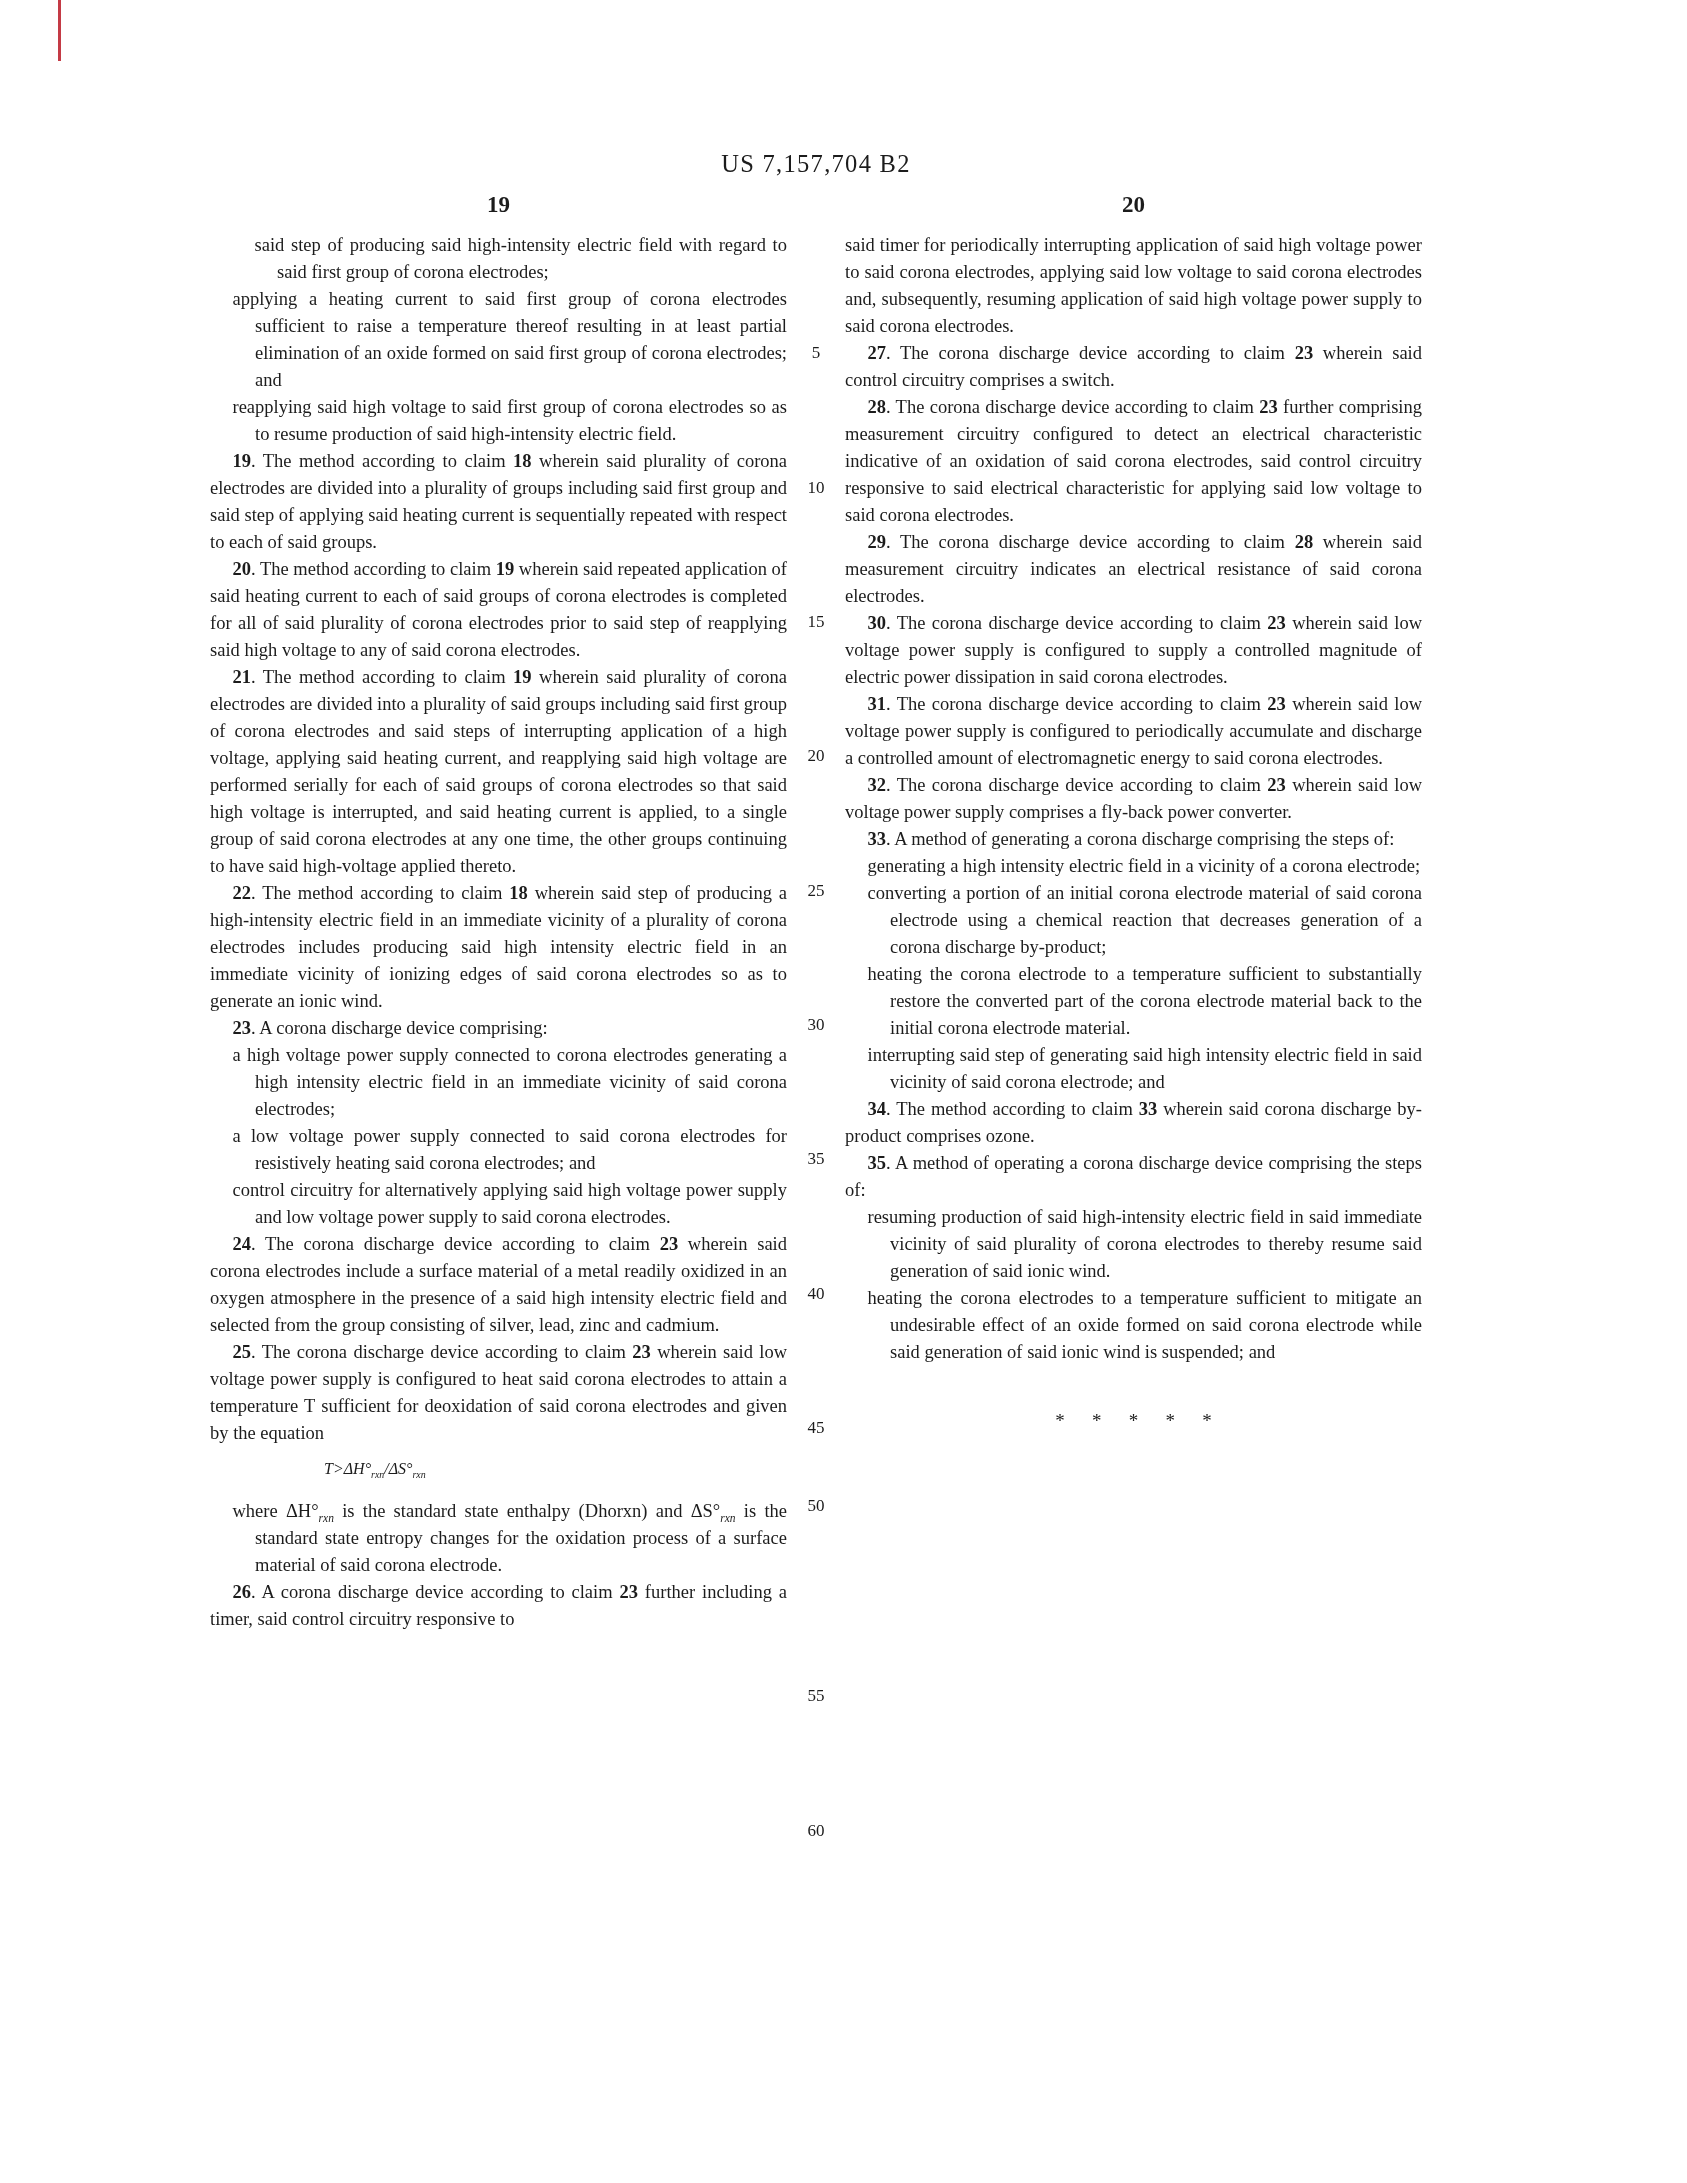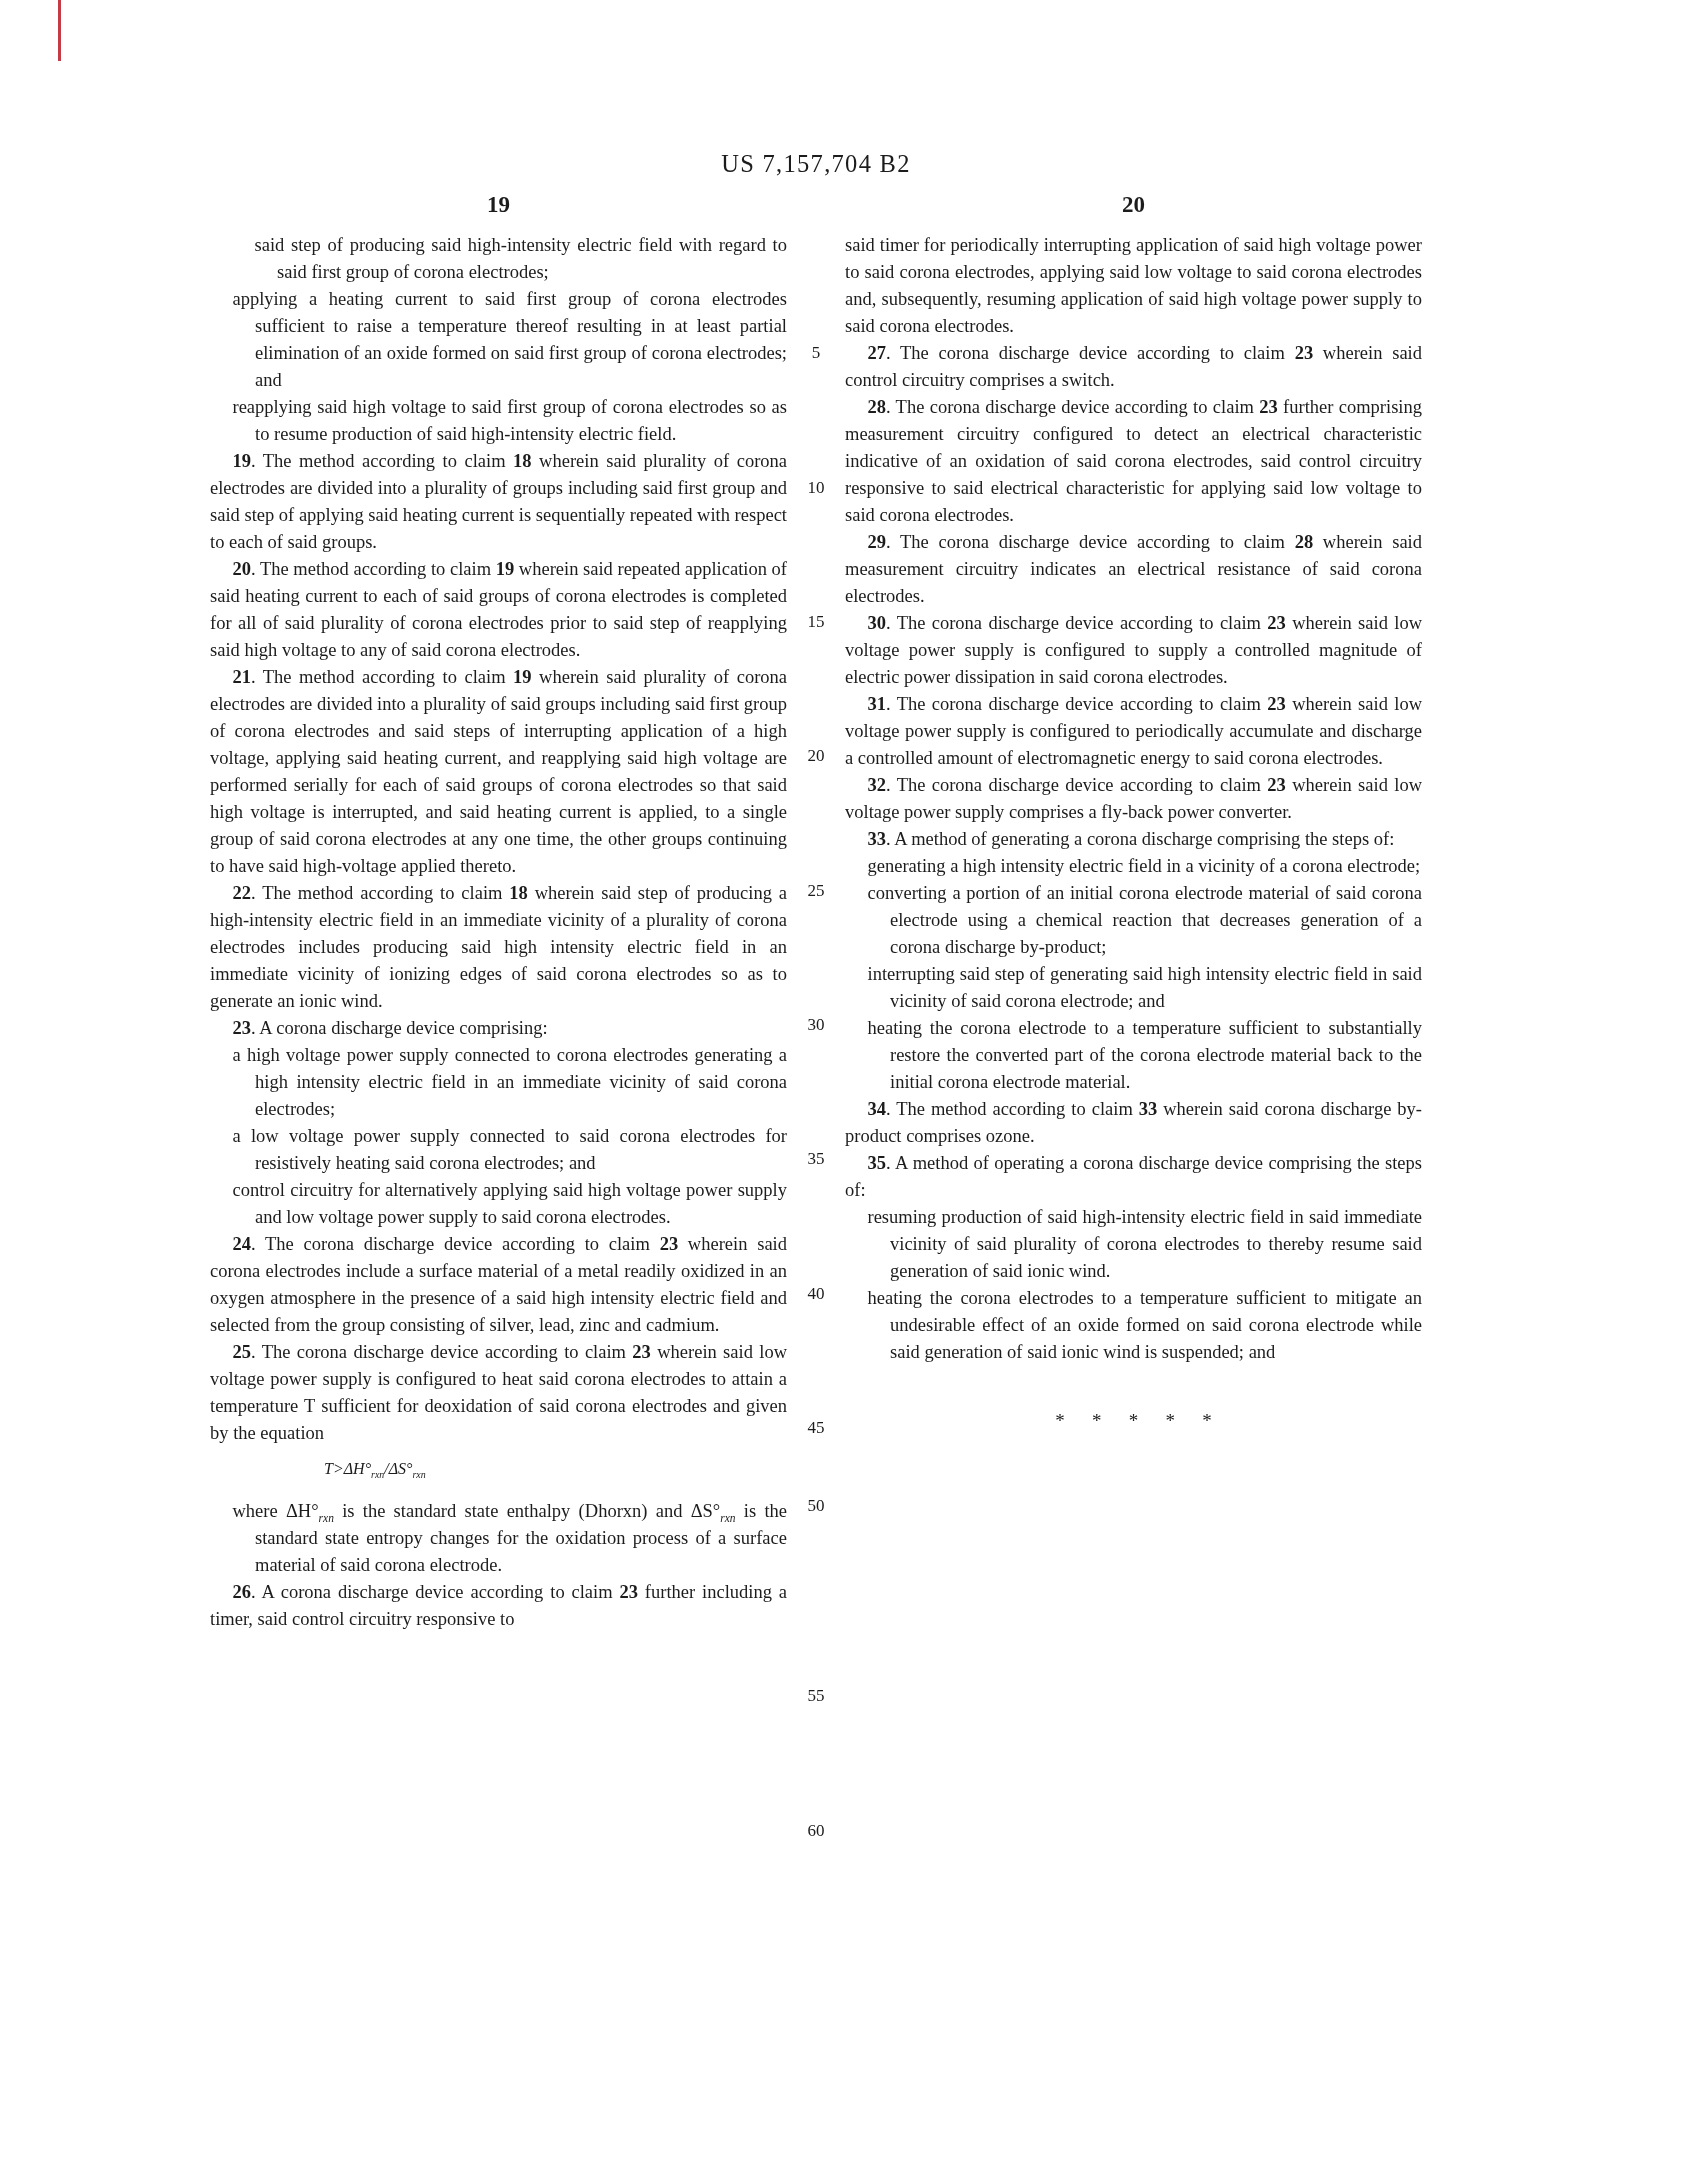--- a/index.html
+++ b/index.html
@@ -148,22 +148,22 @@
         <p class="para" style="padding-left: 0px; text-indent: 0px;">said timer for periodically interrupting application of said high voltage power to said corona electrodes, applying said low voltage to said corona electrodes and, subsequently, resuming application of said high voltage power supply to said corona electrodes.</p>
         <p class="para" style="padding-left: 0px; text-indent: 22.5px;"><b>27</b>. The corona discharge device according to claim <b>23</b> wherein said control circuitry comprises a switch.</p>
         <p class="para" style="padding-left: 0px; text-indent: 22.5px;"><b>28</b>. The corona discharge device according to claim <b>23</b> further comprising measurement circuitry configured to detect an electrical characteristic indicative of an oxidation of said corona electrodes, said control circuitry responsive to said electrical characteristic for applying said low voltage to said corona electrodes.</p>
         <p class="para" style="padding-left: 0px; text-indent: 22.5px;"><b>29</b>. The corona discharge device according to claim <b>28</b> wherein said measurement circuitry indicates an electrical resistance of said corona electrodes.</p>
         <p class="para" style="padding-left: 0px; text-indent: 22.5px;"><b>30</b>. The corona discharge device according to claim <b>23</b> wherein said low voltage power supply is configured to supply a controlled magnitude of electric power dissipation in said corona electrodes.</p>
         <p class="para" style="padding-left: 0px; text-indent: 22.5px;"><b>31</b>. The corona discharge device according to claim <b>23</b> wherein said low voltage power supply is configured to periodically accumulate and discharge a controlled amount of electromagnetic energy to said corona electrodes.</p>
         <p class="para" style="padding-left: 0px; text-indent: 22.5px;"><b>32</b>. The corona discharge device according to claim <b>23</b> wherein said low voltage power supply comprises a fly-back power converter.</p>
         <p class="para" style="padding-left: 0px; text-indent: 22.5px;"><b>33</b>. A method of generating a corona discharge comprising the steps of:</p>
         <p class="para" style="padding-left: 45px; text-indent: -22.5px;">generating a high intensity electric field in a vicinity of a corona electrode;</p>
         <p class="para" style="padding-left: 45px; text-indent: -22.5px;">converting a portion of an initial corona electrode material of said corona electrode using a chemical reaction that decreases generation of a corona discharge by-product;</p>
+        <p class="para" style="padding-left: 45px; text-indent: -22.5px;">heating the corona electrode to a temperature sufficient to substantially restore the converted part of the corona electrode material back to the initial corona electrode material.</p>
         <p class="para" style="padding-left: 45px; text-indent: -22.5px;">interrupting said step of generating said high intensity electric field in said vicinity of said corona electrode; and</p>
-        <p class="para" style="padding-left: 45px; text-indent: -22.5px;">heating the corona electrode to a temperature sufficient to substantially restore the converted part of the corona electrode material back to the initial corona electrode material.</p>
         <p class="para" style="padding-left: 0px; text-indent: 22.5px;"><b>34</b>. The method according to claim <b>33</b> wherein said corona discharge by-product comprises ozone.</p>
         <p class="para" style="padding-left: 0px; text-indent: 22.5px;"><b>35</b>. A method of operating a corona discharge device comprising the steps of:</p>
         <p class="para" style="padding-left: 45px; text-indent: -22.5px;">resuming production of said high-intensity electric field in said immediate vicinity of said plurality of corona electrodes to thereby resume said generation of said ionic wind.</p>
         <p class="para" style="padding-left: 45px; text-indent: -22.5px;">heating the corona electrodes to a temperature sufficient to mitigate an undesirable effect of an oxide formed on said corona electrode while said generation of said ionic wind is suspended; and</p>
         <p class="asterisks">* * * * *</p>
       </div>
   </div>
 </div>
 
 

